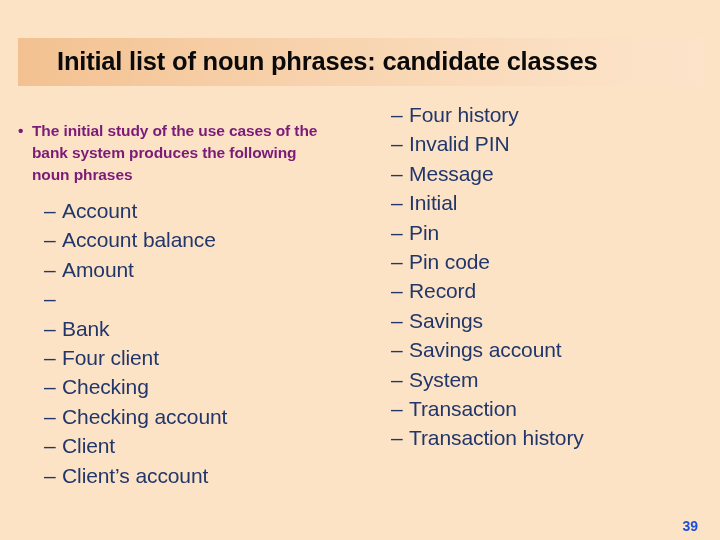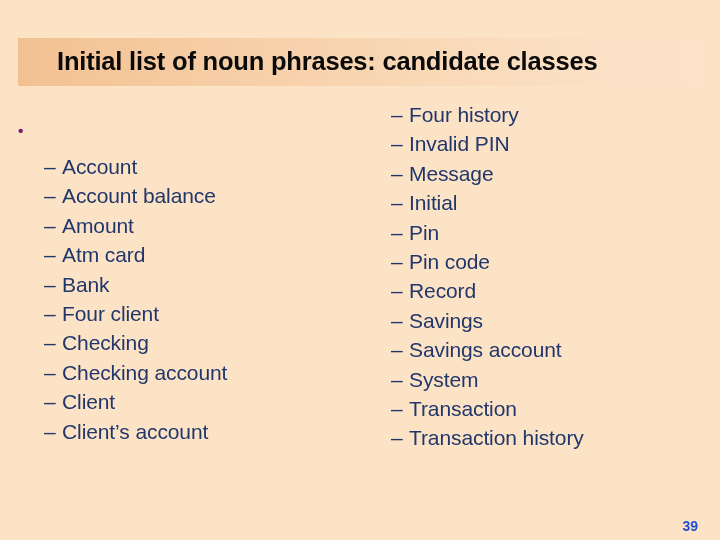--- a/index.html
+++ b/index.html
@@ -134,38 +134,38 @@
 <div id="slide">
 
   <div id="title-bar">
     <div id="title-text">Initial list of noun phrases: candidate classes</div>
   </div>
 
   <div id="left-col">
 
     <div id="intro-item">
       <span id="intro-bullet">•</span>
+      <span id="intro-text">The initial study of the use cases of the bank system produces the following noun phrases</span>
     </div>
 
     <ul class="dash-list" id="left-sublist">
         <li>
           <span class="dash">–</span>
           <span class="lbl">Account</span>
         </li>
         <li>
           <span class="dash">–</span>
           <span class="lbl">Account balance</span>
         </li>
         <li>
           <span class="dash">–</span>
           <span class="lbl">Amount</span>
         </li>
         <li>
           <span class="dash">–</span>
-          <span class="lbl">Atm card</span>
         </li>
         <li>
           <span class="dash">–</span>
           <span class="lbl">Bank</span>
         </li>
         <li>
           <span class="dash">–</span>
           <span class="lbl">Four client</span>
         </li>
         <li>

